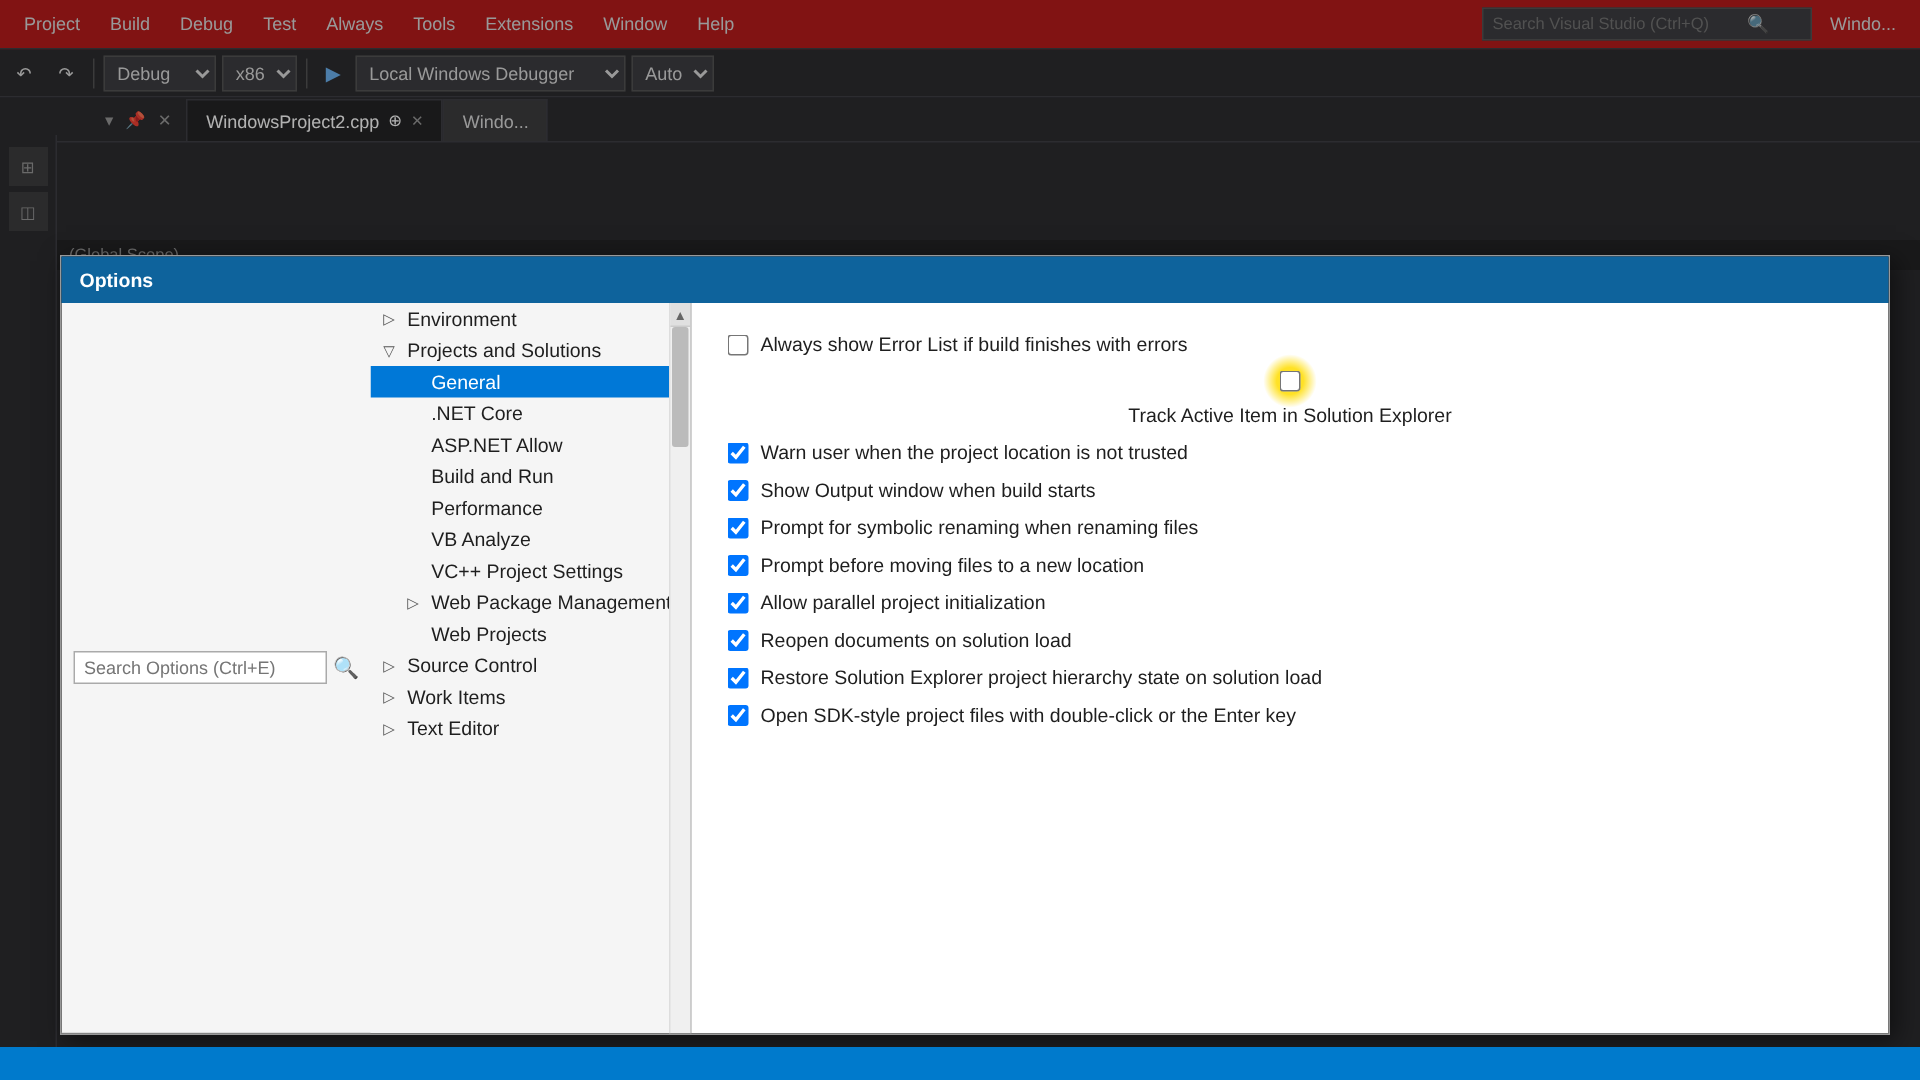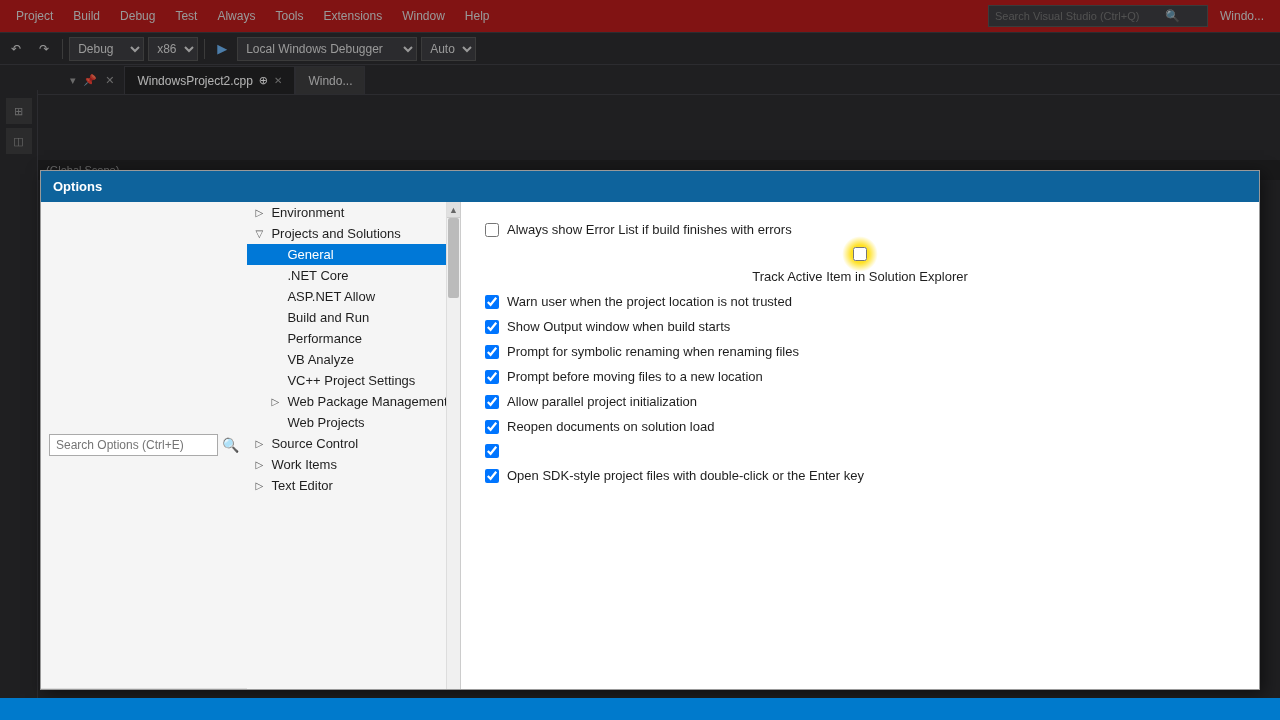--- a/index.html
+++ b/index.html
@@ -539,20 +539,21 @@
           <label for="cb7">Allow parallel project initialization</label>
         </div>
 
         <div class="checkbox-row">
           <input type="checkbox" id="cb8" checked="" style="">
           <label for="cb8">Reopen documents on solution load</label>
         </div>
 
         <div class="checkbox-row">
           <input type="checkbox" id="cb9" checked="" style="">
+          <label for="cb9">Restore Solution Explorer project hierarchy state on solution load</label>
         </div>
 
         <div class="checkbox-row">
           <input type="checkbox" id="cb10" checked="" style="">
           <label for="cb10">Open SDK-style project files with double-click or the Enter key</label>
         </div>
       </div>
     </div>
   </div>
 </div>

